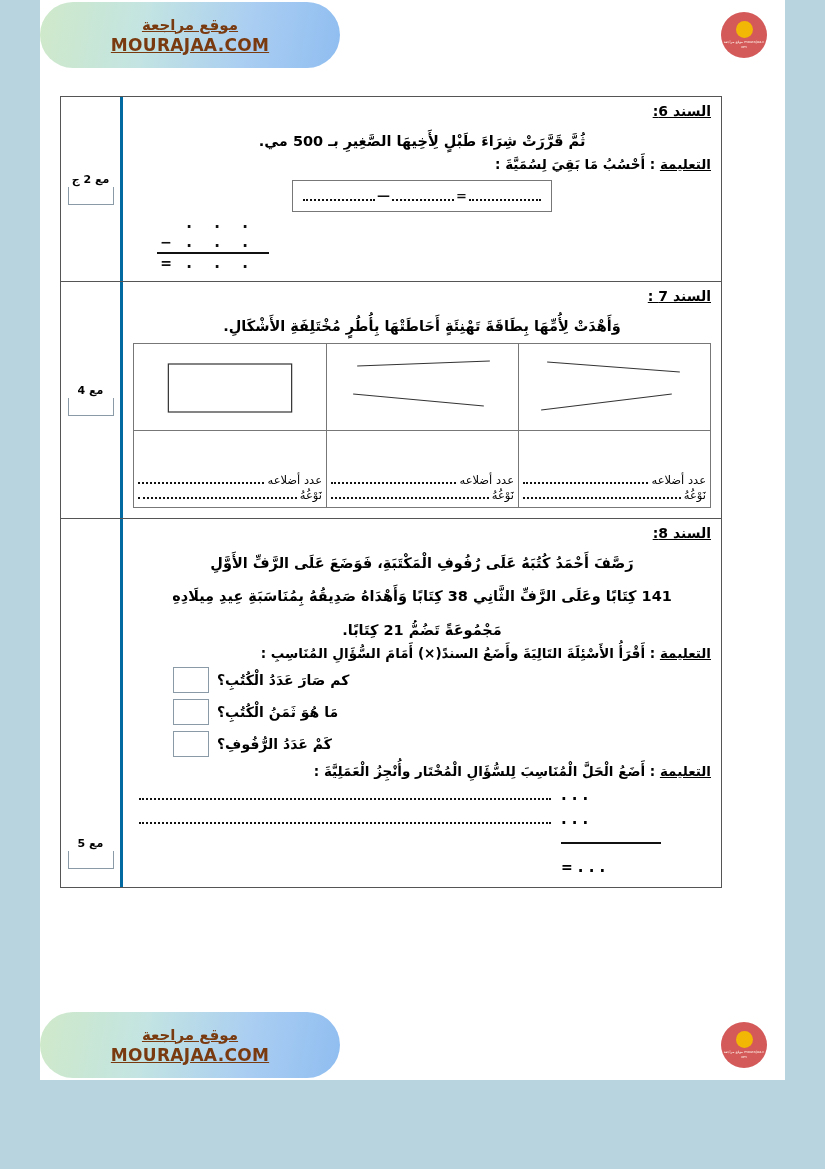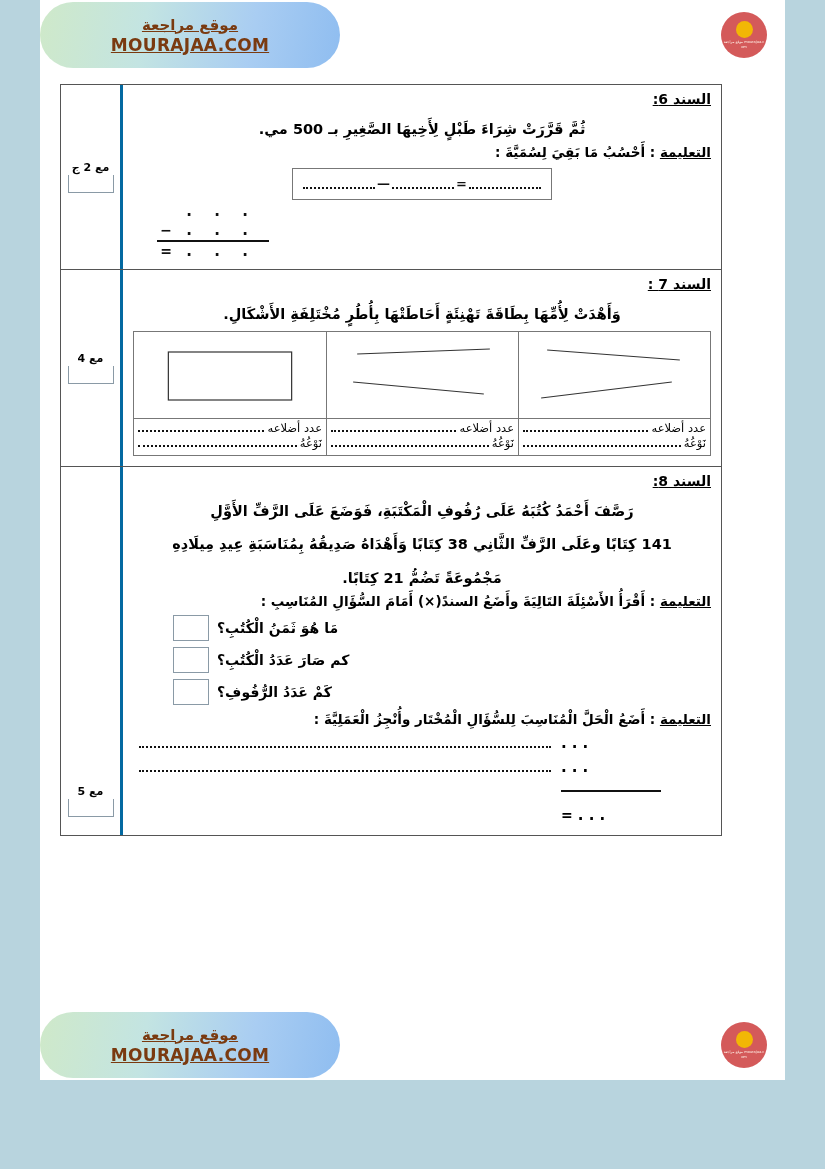--- a/index.html
+++ b/index.html
@@ -91,21 +91,21 @@
     text-align: center;
     line-height: 1.25;
     width: 42px;
     word-break: break-all;
   }
 
   
   .worksheet {
     position: absolute;
     left: 20px;
-    top: 84px;
+    top: 96px;
     width: 662px;
     border: 1px solid #555;
     background: #fff;
     box-sizing: border-box;
     display: flex;
     flex-direction: column;
   }
   .exercise {
     display: flex;
     flex-direction: row;
@@ -260,20 +260,21 @@
   .shape-art {
     height: 86px;
     border-bottom: 1px solid #777;
     position: relative;
     overflow: hidden;
   }
   .shape-art svg { display: block; width: 100%; height: 100%; }
   .shape-labels {
     padding: 2px 4px 3px 4px;
     direction: rtl;
+    margin-top: 40px;
   }
   .shape-label-row {
     font-size: 11.5px;
     color: #000;
     white-space: nowrap;
     line-height: 1.35;
     display: flex;
     align-items: baseline;
     gap: 3px;
   }
@@ -480,25 +481,25 @@
         <div class="sentence">141 كِتَابًا وعَلَى الرَّفِّ الثَّانِي 38 كِتَابًا وَأَهْدَاهُ صَدِيقُهُ بِمُنَاسَبَةِ عِيدِ مِيلَادِهِ</div>
         <div class="sentence">مَجْمُوعَةً تَضُمُّ 21 كِتَابًا.</div>
 
         <div class="instruction">
           <span class="ul">التعليمة</span>
           <span> : </span>
           <span>أَقْرَأُ الأَسْئِلَةَ التَالِيَةَ وأَضَعُ السندً(×) أَمَامَ السُّؤَالِ المُنَاسِبِ :</span>
         </div>
 
         <div class="question-row">
+          <span class="question-text">كم صَارَ عَدَدُ الْكُتُبِ؟</span>
+          <span class="checkbox"></span>
+        </div>
+        <div class="question-row">
           <span class="question-text">مَا هُوَ ثَمَنُ الْكُتُبِ؟</span>
-          <span class="checkbox"></span>
-        </div>
-        <div class="question-row">
-          <span class="question-text">كم صَارَ عَدَدُ الْكُتُبِ؟</span>
           <span class="checkbox"></span>
         </div>
         <div class="question-row">
           <span class="question-text">كَمْ عَدَدُ الرُّفُوفِ؟</span>
           <span class="checkbox"></span>
         </div>
 
         <div class="instruction">
           <span class="ul">التعليمة</span>
           <span> : </span>

